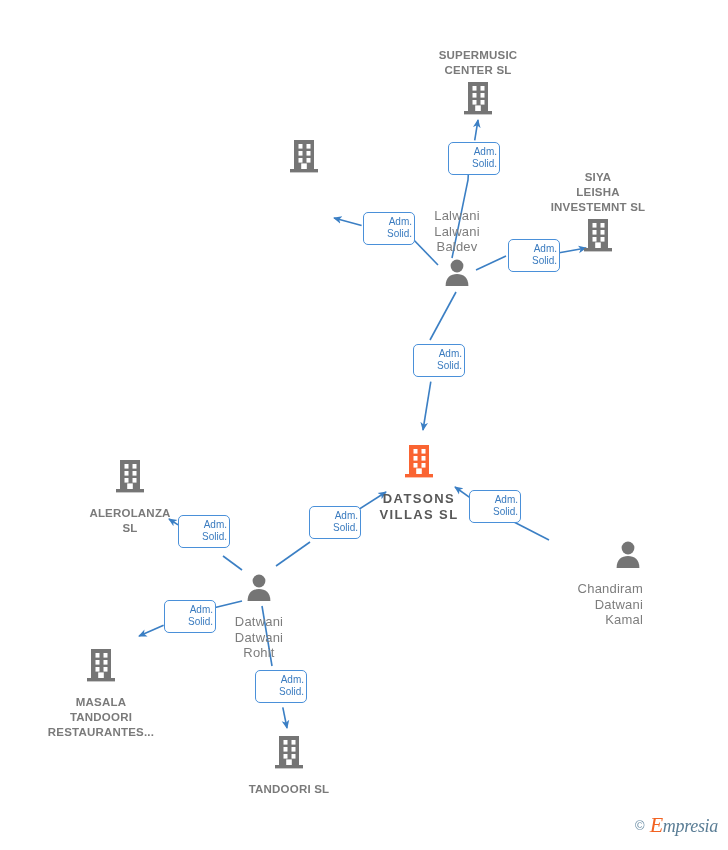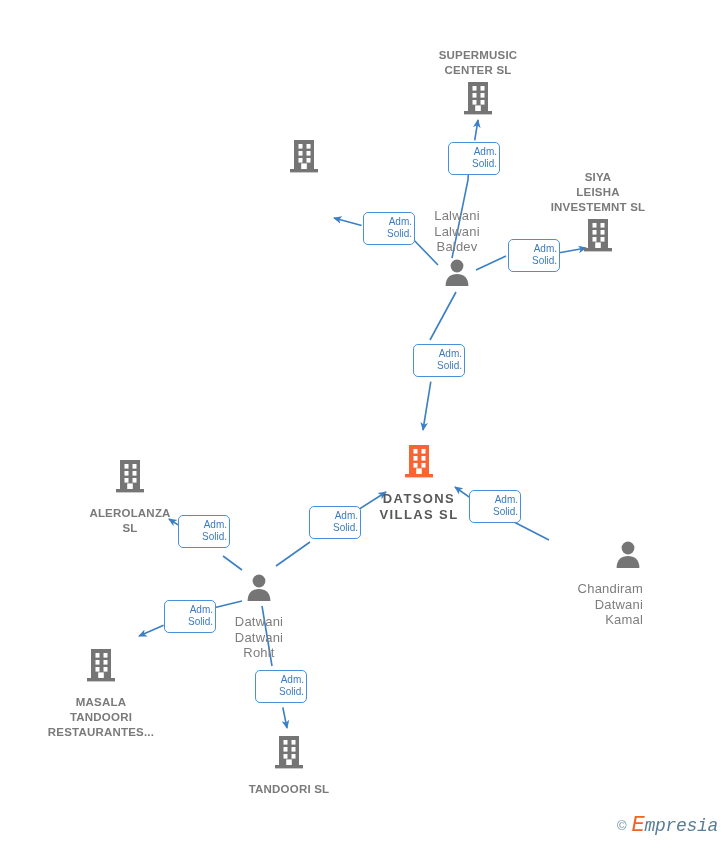--- a/index.html
+++ b/index.html
@@ -93,21 +93,21 @@
     align-items: center;
     gap: 5px;
     font-size: 17px;
     color: #5a7d95;
   }
   #watermark .copy {
     font-size: 13px;
     color: #6b8ea6;
   }
   #watermark .brand {
-    font-family: Liberation Mono, monospace;
+    font-family: Liberation Serif, serif;
     font-style: italic;
     font-size: 18px;
     color: #5a7d95;
     letter-spacing: -0.3px;
   }
   #watermark .brand .cap {
     color: #f26322;
     font-size: 22px;
   }
 </style>

